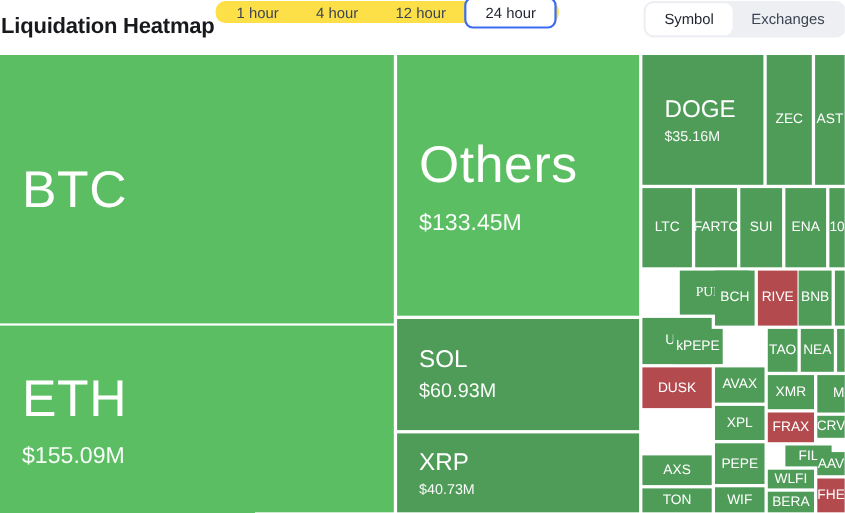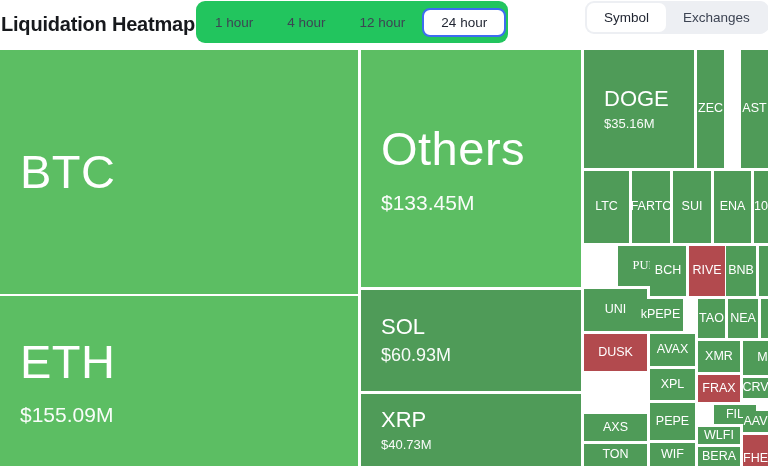--- a/index.html
+++ b/index.html
@@ -4,21 +4,21 @@
 <style>
   * { margin:0; padding:0; box-sizing:border-box; }
   html,body { width:768px; height:466px; background:#ffffff; overflow:hidden;
               font-family:"Liberation Sans","DejaVu Sans",sans-serif; }
   .page { position:relative; width:768px; height:466px; background:#ffffff; }
 
   
   .header { position:absolute; left:0; top:0; width:768px; height:48px;
             background:#ffffff; z-index:5; display:flex; align-items:center; }
   .title { font-size:20px; font-weight:700; color:#17191d; margin-left:1px; letter-spacing:-0.2px; white-space:nowrap; }
-  .seg { position:absolute; left:196px; top:1px; height:42px; background:#22c55e;
+  .seg { position:absolute; left:196px; top:1px; height:20px; background:#fde047;
          border-radius:9px; display:flex; align-items:center; padding:2px; }
   .seg-item { height:29px; display:flex; align-items:center; padding:0 17px;
               font-size:13.5px; color:#3d4453; border-radius:8px; cursor:pointer;
               background:transparent; border:none; white-space:nowrap; }
   .seg-item.sel { background:#ffffff; border:2px solid #3e6cf0; color:#1f2430; font-weight:500; }
   .seg2 { position:absolute; left:585px; top:1px; height:33px; background:#edeff3;
           border-radius:9px; display:flex; align-items:center; padding:2px; }
   .seg2 .seg-item.sel2 { background:#ffffff; border-radius:7px; color:#1f2430; font-weight:500; }
 
   
@@ -62,21 +62,21 @@
         <span class="val">$60.93M</span>
       </div>
       <div class="tile t-md c-mid" style="left: 361px; top: 394px; width: 220px; height: 72px;">
         <span class="nm">XRP</span>
         <span class="val">$40.73M</span>
       </div>
       <div class="tile t-md c-mid" style="left: 584px; top: 50px; width: 110px; height: 118px;">
         <span class="nm">DOGE</span>
         <span class="val">$35.16M</span>
       </div>
-      <div class="tile t-sm c-mid" style="left: 697px; top: 50px; width: 27px; height: 118px;">
+      <div class="tile t-sm c-mid" style="left: 697px; top: 50px; width: 41px; height: 118px;">
         <span class="nm">ZEC</span>
       </div>
       <div class="tile t-sm c-mid" style="left: 741px; top: 50px; width: 27px; height: 118px;">
         <span class="nm">AST</span>
       </div>
       <div class="tile t-sm c-mid" style="left: 584px; top: 171px; width: 45px; height: 72px;">
         <span class="nm">LTC</span>
       </div>
       <div class="tile t-sm c-mid" style="left: 632px; top: 171px; width: 38px; height: 72px;">
         <span class="nm">FARTC</span>
@@ -108,21 +108,21 @@
       <div class="tile t-sm c-mid" style="left: 650px; top: 246px; width: 36px; height: 50px;">
         <span class="nm">BCH</span>
       </div>
       <div class="tile t-sm c-red" style="left: 689px; top: 246px; width: 36px; height: 50px;">
         <span class="nm">RIVE</span>
       </div>
       <div class="tile t-sm c-mid" style="left: 726px; top: 246px; width: 30px; height: 50px;">
         <span class="nm">BNB</span>
       </div>
       <div class="tile t-sm c-mid" style="left: 759px; top: 246px; width: 9px; height: 50px;"></div>
-      <div class="tile t-sm c-mid" style="left: 638px; top: 299px; width: 45px; height: 32px;">
+      <div class="tile t-sm c-mid" style="left: 612px; top: 299px; width: 45px; height: 32px;">
         <span class="nm">kPEPE</span>
       </div>
       <div class="tile t-sm c-mid" style="left: 698px; top: 299px; width: 27px; height: 39px;">
         <span class="nm">TAO</span>
       </div>
       <div class="tile t-sm c-mid" style="left: 728px; top: 299px; width: 30px; height: 39px;">
         <span class="nm">NEA</span>
       </div>
       <div class="tile t-sm c-mid" style="left: 761px; top: 299px; width: 7px; height: 39px;"></div>
       <div class="tile t-sm c-mid" style="left: 650px; top: 334px; width: 45px; height: 32px;">
@@ -154,21 +154,21 @@
       </div>
       <div class="tile t-sm c-mid" style="left: 743px; top: 341px; width: 31px; height: 34px; padding-left: 17px;">
         <span class="nm">MN</span>
       </div>
       <div class="tile t-sm c-mid" style="left: 743px; top: 378px; width: 25px; height: 20px;">
         <span class="nm">CRV</span>
       </div>
       <div class="tile t-sm c-mid" style="left: 743px; top: 411px; width: 25px; height: 21px;">
         <span class="nm">AAV</span>
       </div>
-      <div class="tile t-sm c-red" style="left: 743px; top: 435px; width: 25px; height: 31px; justify-content: flex-end;">
+      <div class="tile t-sm c-red" style="left: 743px; top: 435px; width: 25px; height: 31px;">
         <span class="nm">FHE</span>
       </div>
     </div>
 
   <div class="header">
     <div class="title">Liquidation Heatmap</div>
 
     <div class="seg">
       <button class="seg-item">1 hour</button>
       <button class="seg-item">4 hour</button>

